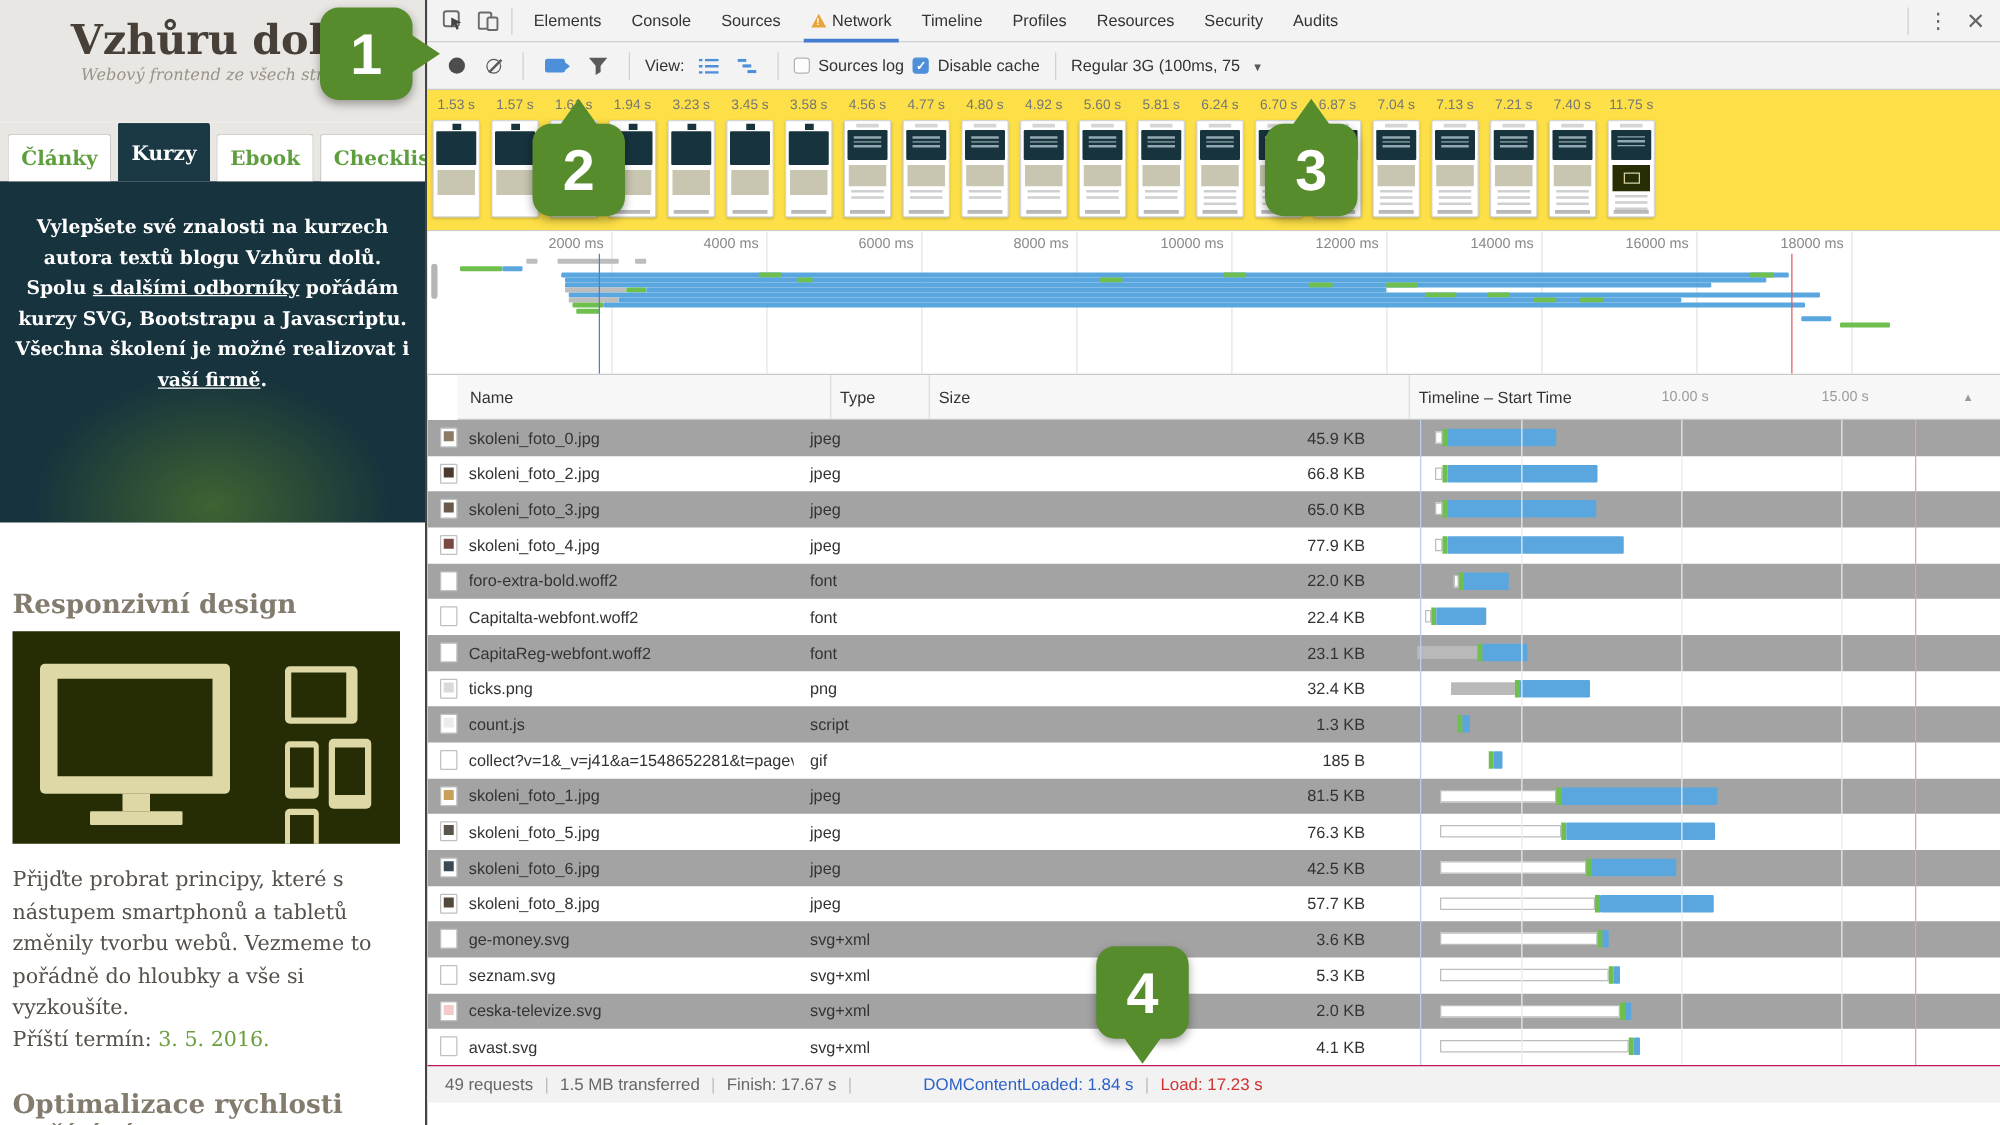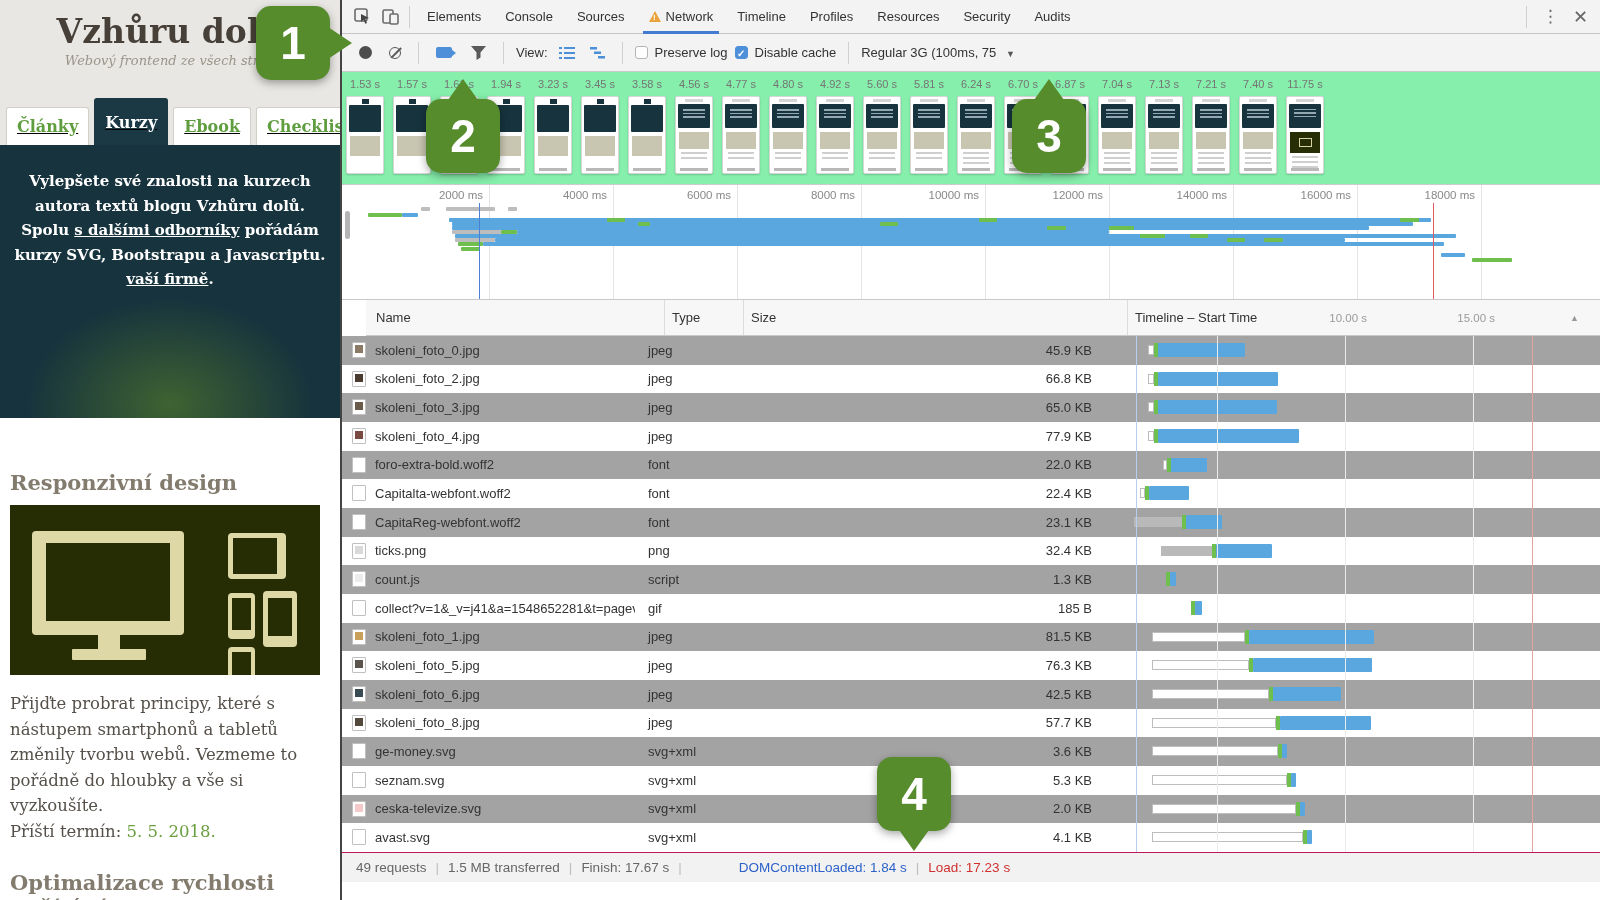--- a/index.html
+++ b/index.html
@@ -5,21 +5,21 @@
   html,body{margin:0;padding:0;background:#fff;}
   *{box-sizing:border-box;}
   .screen{position:relative;width:1600px;height:900px;overflow:hidden;
           font-family:"Liberation Sans",sans-serif;background:#fff;}
 
   
   .site{position:absolute;left:0;top:0;width:340px;height:900px;background:#fff;overflow:hidden;}
   .site-header{height:98px;background:#e9e7e3;text-align:center;padding-top:12px;}
   .site-title{font-family:"DejaVu Serif",serif;font-weight:700;font-size:33px;color:#474038;}
   .site-subtitle{font-family:"DejaVu Serif",serif;font-style:italic;font-size:13px;color:#9a948a;margin-top:2px;}
-  .site-tabs{height:47px;background:#e9e7e3;display:flex;align-items:flex-end;padding:0 6px;gap:5px;text-decoration:underline;}
+  .site-tabs{height:47px;background:#e9e7e3;display:flex;align-items:flex-end;padding:0 6px;gap:5px;}
   .stab{background:#fff;border:1px solid #d2cfc9;border-bottom:none;color:#5f9e3e;
         font-family:"DejaVu Serif",serif;font-weight:700;font-size:16px;padding:0 10px;
         height:38px;line-height:38px;border-radius:3px 3px 0 0;}
   .stab.active{background:#1b3945;color:#fff;height:47px;line-height:47px;border-color:#1b3945;}
   .skoleni{height:273px;background:#17333d;
            background-image:radial-gradient(ellipse 60% 55% at 50% 95%, rgba(96,138,40,.55), rgba(23,51,61,0) 70%);
            color:#fff;text-align:center;padding-top:24px;}
   .sk-heading{font-family:"DejaVu Serif",serif;font-weight:700;font-size:30px;margin-bottom:10px;}
   .sk-line{font-family:"DejaVu Serif",serif;font-weight:700;font-size:15px;line-height:24.5px;}
   .sk-line .lnk{text-decoration:underline;}
@@ -57,21 +57,21 @@
   .clr::after{content:'';position:absolute;left:-1.5px;top:4px;width:14px;height:1.5px;background:#5a5a5a;transform:rotate(-45deg);}
   .cam{width:16px;height:11px;background:#4d90d9;border-radius:2px;position:relative;margin:0 7px 0 5px;}
   .cam::after{content:'';position:absolute;right:-4px;top:1.5px;border-top:4px solid transparent;border-bottom:4px solid transparent;border-left:5px solid #4d90d9;}
   .tb-label{color:#333;}
   .cb{width:13px;height:13px;border:1px solid #b4b4b4;border-radius:3px;background:#fdfdfd;position:relative;}
   .cb.on{background:#4d90d9;border-color:#4d90d9;}
   .cb.on::after{content:"✓";position:absolute;left:1.5px;top:-0.5px;font:700 10px/13px "Liberation Sans",sans-serif;color:#fff;}
   .caret{font-size:9px;color:#555;margin-left:6px;}
 
   
-  .filmstrip{height:113px;border-bottom:1px solid #ccc;background:#86efac;}
+  .filmstrip{height:113px;border-bottom:1px solid #ccc;background:#fde047;}
   .fs-times{display:flex;padding-left:4px;height:24px;align-items:center;}
   .fs-time{width:38px;margin-right:9px;text-align:center;font-size:11px;color:#757575;white-space:nowrap;}
   .fs-frames{display:flex;padding-left:4px;gap:9px;}
   .th{width:38px;height:78px;background:#fff;border:1px solid #d6d6d6;border-radius:2px;
       box-shadow:0 1px 2px rgba(0,0,0,.18);overflow:hidden;padding:2px;display:flex;flex-direction:column;}
   .b-notch{width:7px;height:5px;background:#17333d;margin:0 auto;}
   .b-navy{background:#17333d;margin-top:1px;border-radius:1px;padding-top:3px;}
   .b-tt{height:1.5px;background:#93a8b0;margin:2px 5px 0 5px;}
   .b-beige{background:#c8c5b0;margin:4px 1px 0 1px;}
   .b-olive{background:#272e06;margin:4px 1px 0 1px;display:flex;align-items:center;justify-content:center;}
@@ -143,20 +143,21 @@
         <div class="stab active">Kurzy</div>
         <div class="stab">Ebook</div>
         <div class="stab">Checklist</div>
       </div>
     <div class="skoleni">
       <div>
           <div class="sk-line">Vylepšete své znalosti na kurzech</div>
           <div class="sk-line">autora textů blogu Vzhůru dolů.</div>
           <div class="sk-line"><span>Spolu </span><span class="lnk">s dalšími odborníky</span><span> pořádám</span></div>
           <div class="sk-line">kurzy SVG, Bootstrapu a Javascriptu.</div>
+          <div class="sk-line">Všechna školení je možné realizovat i</div>
           <div class="sk-line"><span class="lnk">vaší firmě</span><span>.</span></div>
         </div>
     </div>
     <div class="sec1">
       <div class="sec-heading">Responzivní design</div>
       <div class="device-img">
         <div class="dv" style="left:22px;top:26px;width:152px;height:104px;">
           <div class="dv-screen" style="left:14px;top:12px;right:14px;bottom:14px;"></div>
         </div>
         <div class="dv" style="left:88px;top:130px;width:22px;height:14px;border-radius:0;"></div>
@@ -170,21 +171,21 @@
         <div class="dv" style="left:253px;top:86px;width:34px;height:56px;">
           <div class="dv-screen" style="left:5px;top:7px;right:5px;bottom:11px;"></div>
         </div>
         <div class="dv" style="left:218px;top:142px;width:27px;height:40px;">
           <div class="dv-screen" style="left:4px;top:5px;right:4px;bottom:9px;"></div>
         </div>
       </div>
       <div class="sec-body">
         <span>Přijďte probrat principy, které s nástupem smartphonů a tabletů změnily tvorbu webů. Vezmeme to pořádně do hloubky a vše si vyzkoušíte.</span>
         <br>
-        <span>Příští termín: </span><span class="green-date">5. 5. 2018.</span>
+        <span>Příští termín: </span><span class="green-date">3. 5. 2016.</span>
       </div>
     </div>
     <div class="sec-heading sec2-heading">Optimalizace rychlosti načítání</div>
 
   </div>
 
   <div class="pane-divider"></div>
 
   <div class="devtools">
 
@@ -285,21 +286,21 @@
         <svg width="16" height="12" viewBox="0 0 16 12">
             <g fill="#4d90d9">
               <rect x="0" y="0" width="7" height="2.5"></rect>
               <rect x="4" y="4.5" width="7" height="2.5"></rect>
               <rect x="8" y="9" width="7" height="2.5"></rect>
             </g>
           </svg>
       </div>
       <div class="vsep"></div>
       <div class="cb"></div>
-      <span class="tb-label">Preserve log</span>
+      <span class="tb-label">Sources log</span>
       <div class="cb on"></div>
       <span class="tb-label">Disable cache</span>
       <div class="vsep"></div>
       <span class="tb-label">
         <span>Regular 3G (100ms, 75</span>
         <span class="caret">▼</span>
       </span>
     </div>
 
     <div class="filmstrip">

